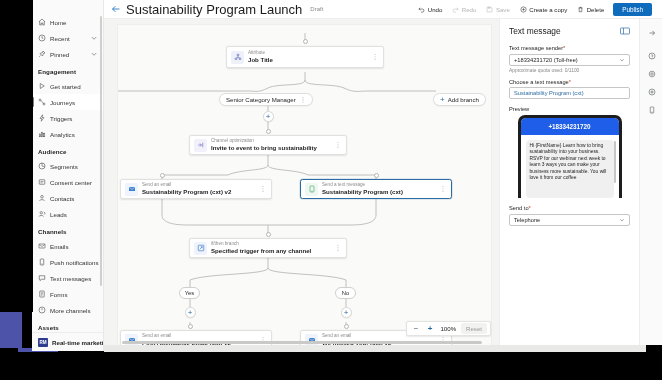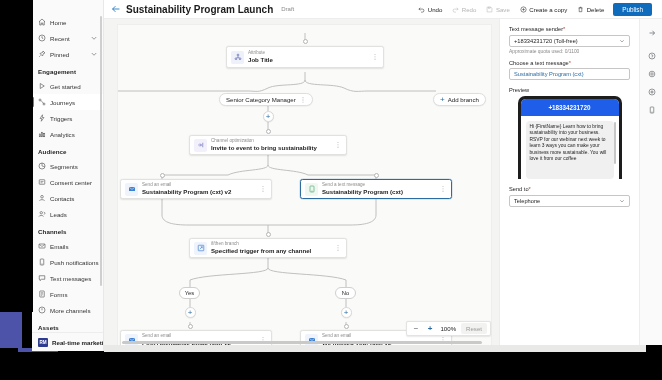--- a/index.html
+++ b/index.html
@@ -117,22 +117,22 @@
     border-bottom: 1px solid #ededed;
   }
   #back-arrow {
     width: 10px; height: 10px;
     margin-left: 7px; margin-right: 5px;
     color: #0f6cbd;
     flex: 0 0 auto;
   }
   #back-arrow svg { width: 10px; height: 10px; display: block; }
   #journey-title {
-    font-size: 10px;
-    font-weight: bold;
+    font-size: 13px;
+    font-weight: normal;
     color: #1b1b1b;
     white-space: nowrap;
   }
   #journey-status {
     font-size: 6px;
     color: #8a8a8a;
     margin-left: 8px;
     white-space: nowrap;
   }
   #topbar-actions {
@@ -891,20 +891,29 @@
       <span class="zbtn">−</span>
       <span class="zbtn plus">+</span>
       <span id="zoom-level">100%</span>
       <span id="zoom-reset">Reset</span>
     </div>
 
     <div id="canvas-hscroll"></div>
   </div>
 
   <div id="panel">
+    <div id="panel-head">
+      <span id="panel-title">Text message</span>
+      <span id="panel-expand">
+        <svg viewBox="0 0 20 16">
+            <rect x="1" y="2" width="18" height="12" rx="1.5" fill="none" stroke="currentColor" stroke-width="1.4"></rect>
+            <path d="M7 2 L7 14" stroke="currentColor" stroke-width="1.4"></path>
+          </svg>
+      </span>
+    </div>
 
     <div class="field-label">
       <span>Text message sender</span><span class="req">*</span>
     </div>
     <div class="sel-box">
       <span>+18334231720 (Toll-free)</span>
       <span class="chev">
         <svg viewBox="0 0 16 16">
             <path d="M3.5 6 L8 10.5 L12.5 6" fill="none" stroke="currentColor" stroke-width="1.4"></path>
           </svg>

